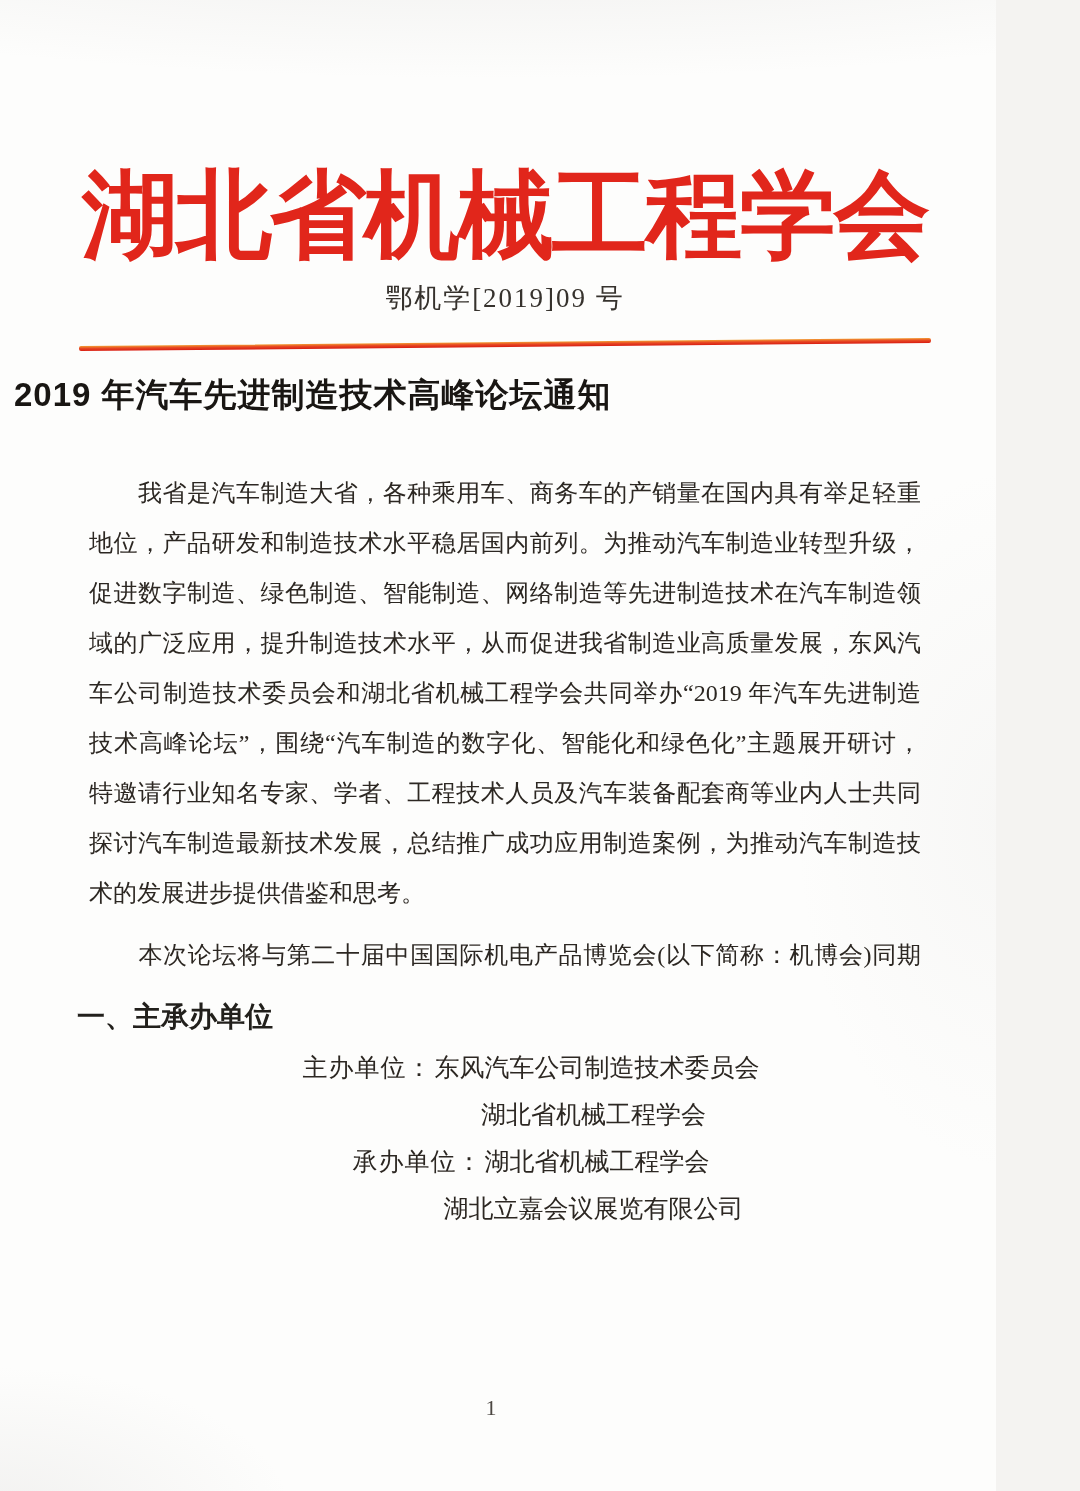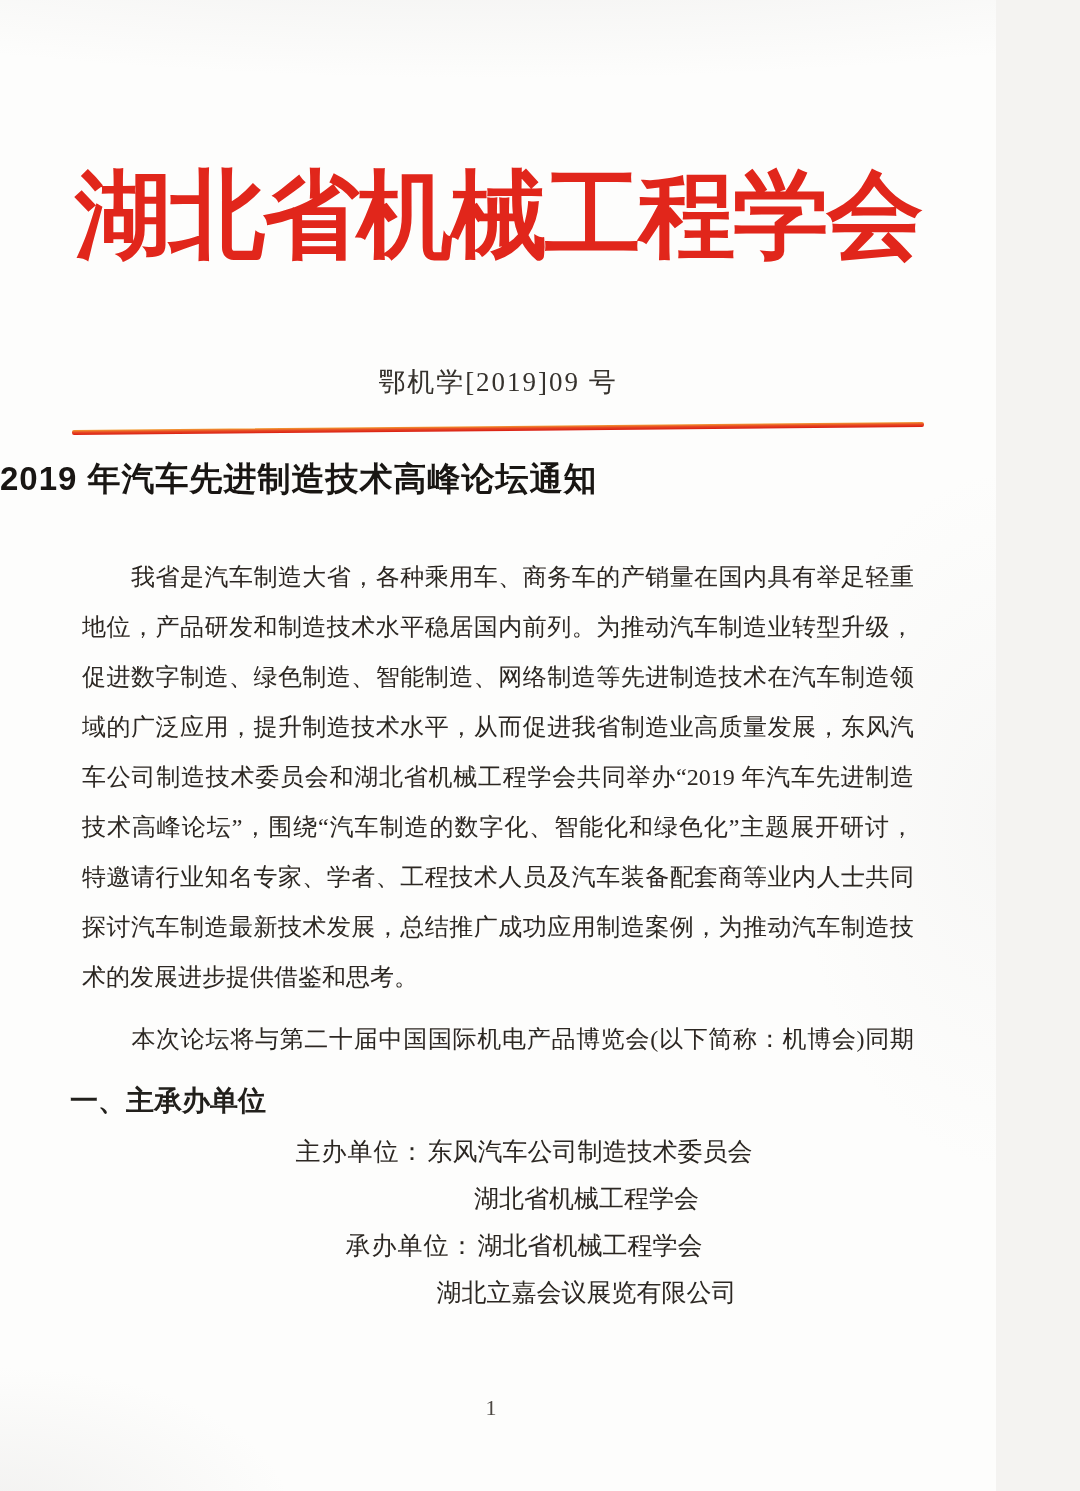--- a/index.html
+++ b/index.html
@@ -12,36 +12,36 @@
   .page {
     position: relative;
     width: 996px; height: 1491px;
     overflow: hidden;
     color: var(--text, #2c2722);
     background:
       radial-gradient(ellipse 1500px 260px at 50% -90px, rgba(185,183,180,0.22), rgba(255,255,255,0) 65%),
       radial-gradient(ellipse 420px 220px at 0% 102%, rgba(195,193,190,0.20), rgba(255,255,255,0) 70%),
       radial-gradient(ellipse 300px 500px at 101% 55%, rgba(205,203,200,0.12), rgba(255,255,255,0) 70%),
       #fdfdfc;
+    padding-left: 14px;
   }
 
   .org-header {
     margin: 0;
     padding-top: 150px;
     text-align: center;
     font-family: "DejaVu Serif", "Liberation Serif", serif;
     font-weight: 700;
     font-size: 96px;
     line-height: 1.35;
     letter-spacing: -2px;
     color: var(--header-red, #e1261b);
   }
 
   .doc-number {
-    margin-top: 84px;
     text-align: center;
     font-size: 27px;
     letter-spacing: 2px;
     color: #36322d;
   }
 
   .red-divider {
     width: 852px;
     height: 5px;
     margin: 26px auto 0;

